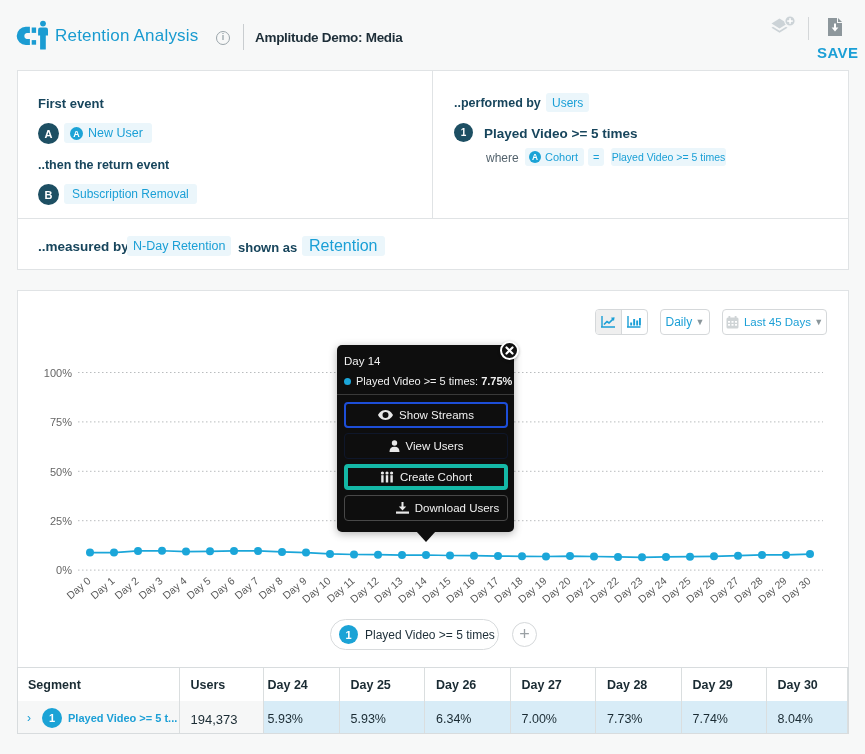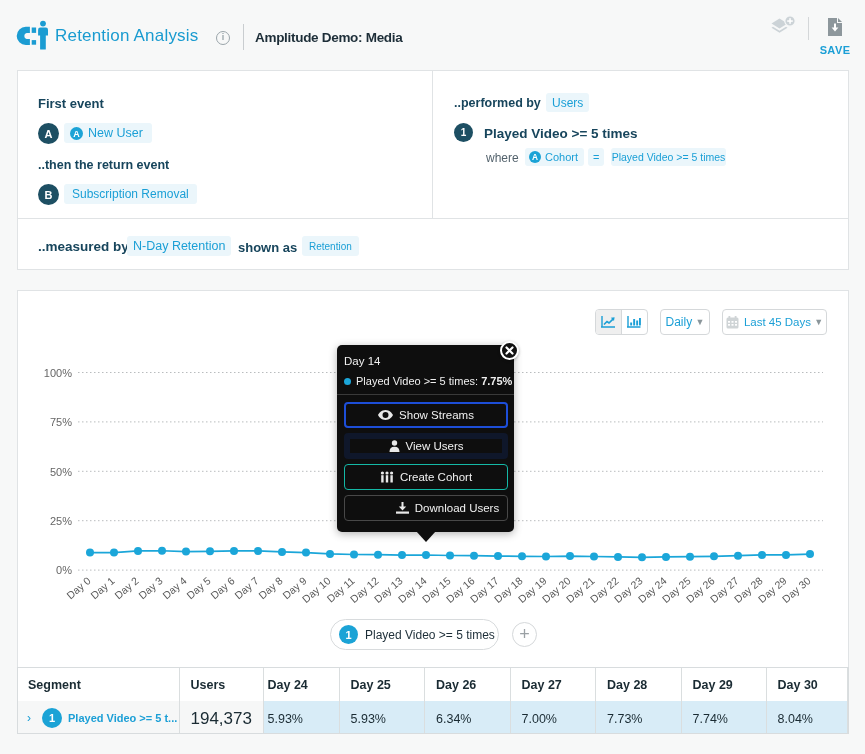--- a/index.html
+++ b/index.html
@@ -39,21 +39,21 @@
 <div class="abs" style="left:766px; top:44px; width:34px; text-align:center; font-size:10.5px; font-weight:bold; color:#ccd1d4; letter-spacing:0.4px;margin-top:37px;">ADD</div>
 <div class="abs" style="left:808px; top:17px; width:1px; height:23px; background:#d4d7d9;"></div>
 <div class="abs" style="left:828px; top:18px; width:14px; height:18px;">
 <svg width="14" height="18" viewBox="0 0 14 18">
   <path d="M 0 0 L 9 0 L 9 5 L 14 5 L 14 18 L 0 18 Z" fill="#8d979c"></path>
   <path d="M 10 0 L 14 4 L 10 4 Z" fill="#8d979c"></path>
   <rect x="6" y="5.5" width="2" height="5" fill="#fff"></rect>
   <path d="M 3.6 9.5 L 10.4 9.5 L 7 13.5 Z" fill="#fff"></path>
 </svg>
 </div>
-<div class="abs" style="left:817px; top:44px; width:36px; text-align:center; font-size:11px; font-weight:bold; color:#1b9fd6; letter-spacing:0.4px;">SAVE</div>
+<div class="abs" style="left:817px; top:44px; width:36px; text-align:center; font-size:15px; font-weight:bold; color:#1b9fd6; letter-spacing:0.4px;">SAVE</div>
 
 <div class="card" style="left:17px; top:70px; width:832px; height:200px;"></div>
 <div class="abs" style="left:432px; top:71px; width:1px; height:147px; background:#e0e3e5;"></div>
 <div class="abs" style="left:18px; top:218px; width:830px; height:1px; background:#e0e3e5;"></div>
 
 <div class="abs bold" style="left:38px; top:96px; font-size:13px; color:#17455c;">First event</div>
 <div class="badge-dark" style="left:38px; top:123px; width:21px; height:21px; font-size:11px;">A</div>
 <div class="pill" style="left:64px; top:123px; height:20px; padding:0 9px 0 6px; font-size:12.5px;">
   <svg width="13" height="13" viewBox="0 0 13 13" style="margin-right:5px;">
       <circle cx="6.5" cy="6.5" r="6.5" fill="#1ba3d6"></circle>
@@ -74,21 +74,21 @@
       <circle cx="6.5" cy="6.5" r="6.5" fill="#1ba3d6"></circle>
       <text x="6.5" y="9.5" font-size="9" font-weight="bold" fill="#fff" text-anchor="middle" font-family="Liberation Sans">A</text>
     </svg>
   Cohort</div>
 <div class="pill" style="left:588px; top:148px; height:18px; padding:0 5px; font-size:11px;">=</div>
 <div class="pill" style="left:611px; top:148px; width:115px; height:18px; font-size:10.5px;">Played Video &gt;= 5 times</div>
 
 <div class="abs bold" style="left:38px; top:239px; font-size:13.5px; color:#17455c;">..measured by</div>
 <div class="pill" style="left:127px; top:236px; height:20px; padding:0 6px; font-size:12.5px;">N-Day Retention</div>
 <div class="abs bold" style="left:238px; top:240px; font-size:13px; color:#17455c;">shown as</div>
-<div class="pill" style="left:302px; top:236px; height:20px; padding:0 7px; font-size:10px;">Retention</div>
+<div class="pill" style="left:302px; top:236px; height:20px; padding:0 7px; font-size:16px;">Retention</div>
 
 <div class="card" style="left:17px; top:290px; width:832px; height:378px;"></div>
 
 <div class="abs" style="left:595px; top:309px; width:53px; height:26px; border:1px solid #d5d8da; border-radius:4px; background:#fff; display:flex;">
   <div style="width:26px; border-right:1px solid #d5d8da; background:#efefef; border-radius:3px 0 0 3px; display:flex; align-items:center; justify-content:center;">
     <svg width="15" height="12" viewBox="0 0 15 12">
         <path d="M1 0 L1 11 M0 11 L14 11" stroke="#1b9fd6" stroke-width="1.4" fill="none"></path>
         <path d="M3 8.5 L6 5.5 L8 7 L12 3.2" stroke="#1b9fd6" stroke-width="1.7" fill="none"></path>
         <path d="M9.8 1.8 L13.6 1.2 L13 5 Z" fill="#1b9fd6"></path>
       </svg>
@@ -208,21 +208,21 @@
   <div style="width:19px; height:19px; border-radius:50%; background:#1ba3d6; color:#fff; font-size:11px; font-weight:bold; display:flex; align-items:center; justify-content:center; margin-right:7px;">1</div>
   <span style="font-size:12px; color:#1d2e38; white-space:nowrap;">Played Video &gt;= 5 times</span>
 </div>
 <div class="abs" style="left:512px; top:622px; width:25px; height:25px; border:1.5px solid #d5d8da; border-radius:50%; color:#9aa0a4; font-size:18px; text-align:center; line-height:22px; background:#fff;">+</div>
 
 <div class="abs" style="left:17px; top:667px; width:832px; height:67px; background:#fff; border:1px solid #d8dcde;"></div>
 <div id="tablecells">
     <div class="abs" style="left:18px; top:668px; width:161.5px; height:33px; border-right:1px solid #dadedf; display:flex; align-items:center; padding-left:10px; font-size:12.5px; font-weight:bold; color:#1a2b33;">Segment</div>
     <div class="abs" style="left:18px; top:701px; width:161.5px; height:32px; background:#f6f7f7; border-right:1px solid #dadedf; display:flex; align-items:center; padding-top:4px; padding-left:10px; font-size:12.5px; color:#1a2b33;"></div>
     <div class="abs" style="left:179.5px; top:668px; width:84px; height:33px; border-right:1px solid #dadedf; display:flex; align-items:center; padding-left:11px; font-size:12.5px; font-weight:bold; color:#1a2b33;">Users</div>
-    <div class="abs" style="left:179.5px; top:701px; width:84px; height:32px; background:#f6f7f7; border-right:1px solid #dadedf; display:flex; align-items:center; padding-top:4px; padding-left:11px; font-size:17px; color:#1a2b33;">194,373</div>
+    <div class="abs" style="left:179.5px; top:701px; width:84px; height:32px; background:#f6f7f7; border-right:1px solid #dadedf; display:flex; align-items:center; padding-top:4px; padding-left:11px; font-size:13px; color:#1a2b33;">194,373</div>
     <div class="abs" style="left:263.5px; top:668px; width:76px; height:33px; border-right:1px solid #dadedf; display:flex; align-items:center; padding-left:4px; font-size:12.5px; font-weight:bold; color:#1a2b33;">Day 24</div>
     <div class="abs" style="left:263.5px; top:701px; width:76px; height:32px; background:#d8ecf7; border-right:1px solid #dadedf; display:flex; align-items:center; padding-top:4px; padding-left:4px; font-size:12.5px; color:#1a2b33;">5.93%</div>
     <div class="abs" style="left:339.5px; top:668px; width:85.5px; height:33px; border-right:1px solid #dadedf; display:flex; align-items:center; padding-left:11px; font-size:12.5px; font-weight:bold; color:#1a2b33;">Day 25</div>
     <div class="abs" style="left:339.5px; top:701px; width:85.5px; height:32px; background:#d8ecf7; border-right:1px solid #dadedf; display:flex; align-items:center; padding-top:4px; padding-left:11px; font-size:12.5px; color:#1a2b33;">5.93%</div>
     <div class="abs" style="left:425px; top:668px; width:85.5px; height:33px; border-right:1px solid #dadedf; display:flex; align-items:center; padding-left:11px; font-size:12.5px; font-weight:bold; color:#1a2b33;">Day 26</div>
     <div class="abs" style="left:425px; top:701px; width:85.5px; height:32px; background:#d8ecf7; border-right:1px solid #dadedf; display:flex; align-items:center; padding-top:4px; padding-left:11px; font-size:12.5px; color:#1a2b33;">6.34%</div>
     <div class="abs" style="left:510.5px; top:668px; width:85.5px; height:33px; border-right:1px solid #dadedf; display:flex; align-items:center; padding-left:11px; font-size:12.5px; font-weight:bold; color:#1a2b33;">Day 27</div>
     <div class="abs" style="left:510.5px; top:701px; width:85.5px; height:32px; background:#d8ecf7; border-right:1px solid #dadedf; display:flex; align-items:center; padding-top:4px; padding-left:11px; font-size:12.5px; color:#1a2b33;">7.00%</div>
     <div class="abs" style="left:596px; top:668px; width:85.5px; height:33px; border-right:1px solid #dadedf; display:flex; align-items:center; padding-left:11px; font-size:12.5px; font-weight:bold; color:#1a2b33;">Day 28</div>
     <div class="abs" style="left:596px; top:701px; width:85.5px; height:32px; background:#d8ecf7; border-right:1px solid #dadedf; display:flex; align-items:center; padding-top:4px; padding-left:11px; font-size:12.5px; color:#1a2b33;">7.73%</div>
@@ -239,27 +239,27 @@
 <div class="abs" style="z-index:5; left:416px; top:531px; width:0; height:0; border-left:10px solid transparent; border-right:10px solid transparent; border-top:11px solid #0e0e0e;"></div>
 <div class="abs" style="z-index:6; left:344px; top:355px; color:#f0f0f0; font-size:11.5px;">Day 14</div>
 <div class="abs" style="z-index:6; left:344px; top:378px; width:7px; height:7px; border-radius:50%; background:#1ba6d9;"></div>
 <div class="abs" style="z-index:6; left:356px; top:375px; color:#f0f0f0; font-size:11px; white-space:nowrap;">Played Video &gt;= 5 times: <b>7.75%</b></div>
 <div class="abs" style="z-index:6; left:337px; top:394px; width:177px; height:1px; background:#3a3a3a;"></div>
 <div class="tbtn abs" style="z-index:6; left:344px; top:402px; width:164px; height:26px; border:2px solid #1d4ed8; border-radius:4px; color:#f0f0f0; font-size:11.5px; display:flex; align-items:center; justify-content:center;">
   <svg width="15" height="10" viewBox="0 0 15 10" style="margin-right:6px;">
       <path d="M7.5 0 C3.5 0 1 3 0 5 C1 7 3.5 10 7.5 10 C11.5 10 14 7 15 5 C14 3 11.5 0 7.5 0 Z M7.5 8 A3 3 0 1 1 7.5 2 A3 3 0 1 1 7.5 8 Z" fill="#e8e8e8"></path>
     </svg>
   Show Streams</div>
-<div class="tbtn abs" style="z-index:6; left:344px; top:433px; width:164px; height:26px; border:6px solid #0f172a; border-radius:4px; color:#f0f0f0; font-size:11.5px; display:flex; align-items:center; justify-content:center;">
+<div class="tbtn abs" style="z-index:6; left:344px; top:433px; width:164px; height:26px; border:1px solid #0f172a; border-radius:4px; color:#f0f0f0; font-size:11.5px; display:flex; align-items:center; justify-content:center;">
   <svg width="11" height="12" viewBox="0 0 11 12" style="margin-right:6px;">
       <circle cx="5.5" cy="3" r="2.7" fill="#e8e8e8"></circle>
       <path d="M0.5 12 Q0.5 6.8 5.5 6.8 Q10.5 6.8 10.5 12 Z" fill="#e8e8e8"></path>
     </svg>
   View Users</div>
-<div class="tbtn abs" style="z-index:6; left:344px; top:464px; width:164px; height:26px; border:1px solid #14b8a6; border-radius:4px; color:#f0f0f0; font-size:11.5px; display:flex; align-items:center; justify-content:center;">
+<div class="tbtn abs" style="z-index:6; left:344px; top:464px; width:164px; height:26px; border:4px solid #14b8a6; border-radius:4px; color:#f0f0f0; font-size:11.5px; display:flex; align-items:center; justify-content:center;">
   <svg width="14" height="12" viewBox="0 0 14 12" style="margin-right:6px;">
       <g fill="#e8e8e8">
         <circle cx="2.4" cy="2" r="1.6"></circle>
         <rect x="1.2" y="4.2" width="2.4" height="7.3"></rect>
         <circle cx="7" cy="2" r="1.6"></circle>
         <rect x="5.8" y="4.2" width="2.4" height="7.3"></rect>
         <circle cx="11.6" cy="2" r="1.6"></circle>
         <rect x="10.4" y="4.2" width="2.4" height="7.3"></rect>
       </g>
     </svg>

